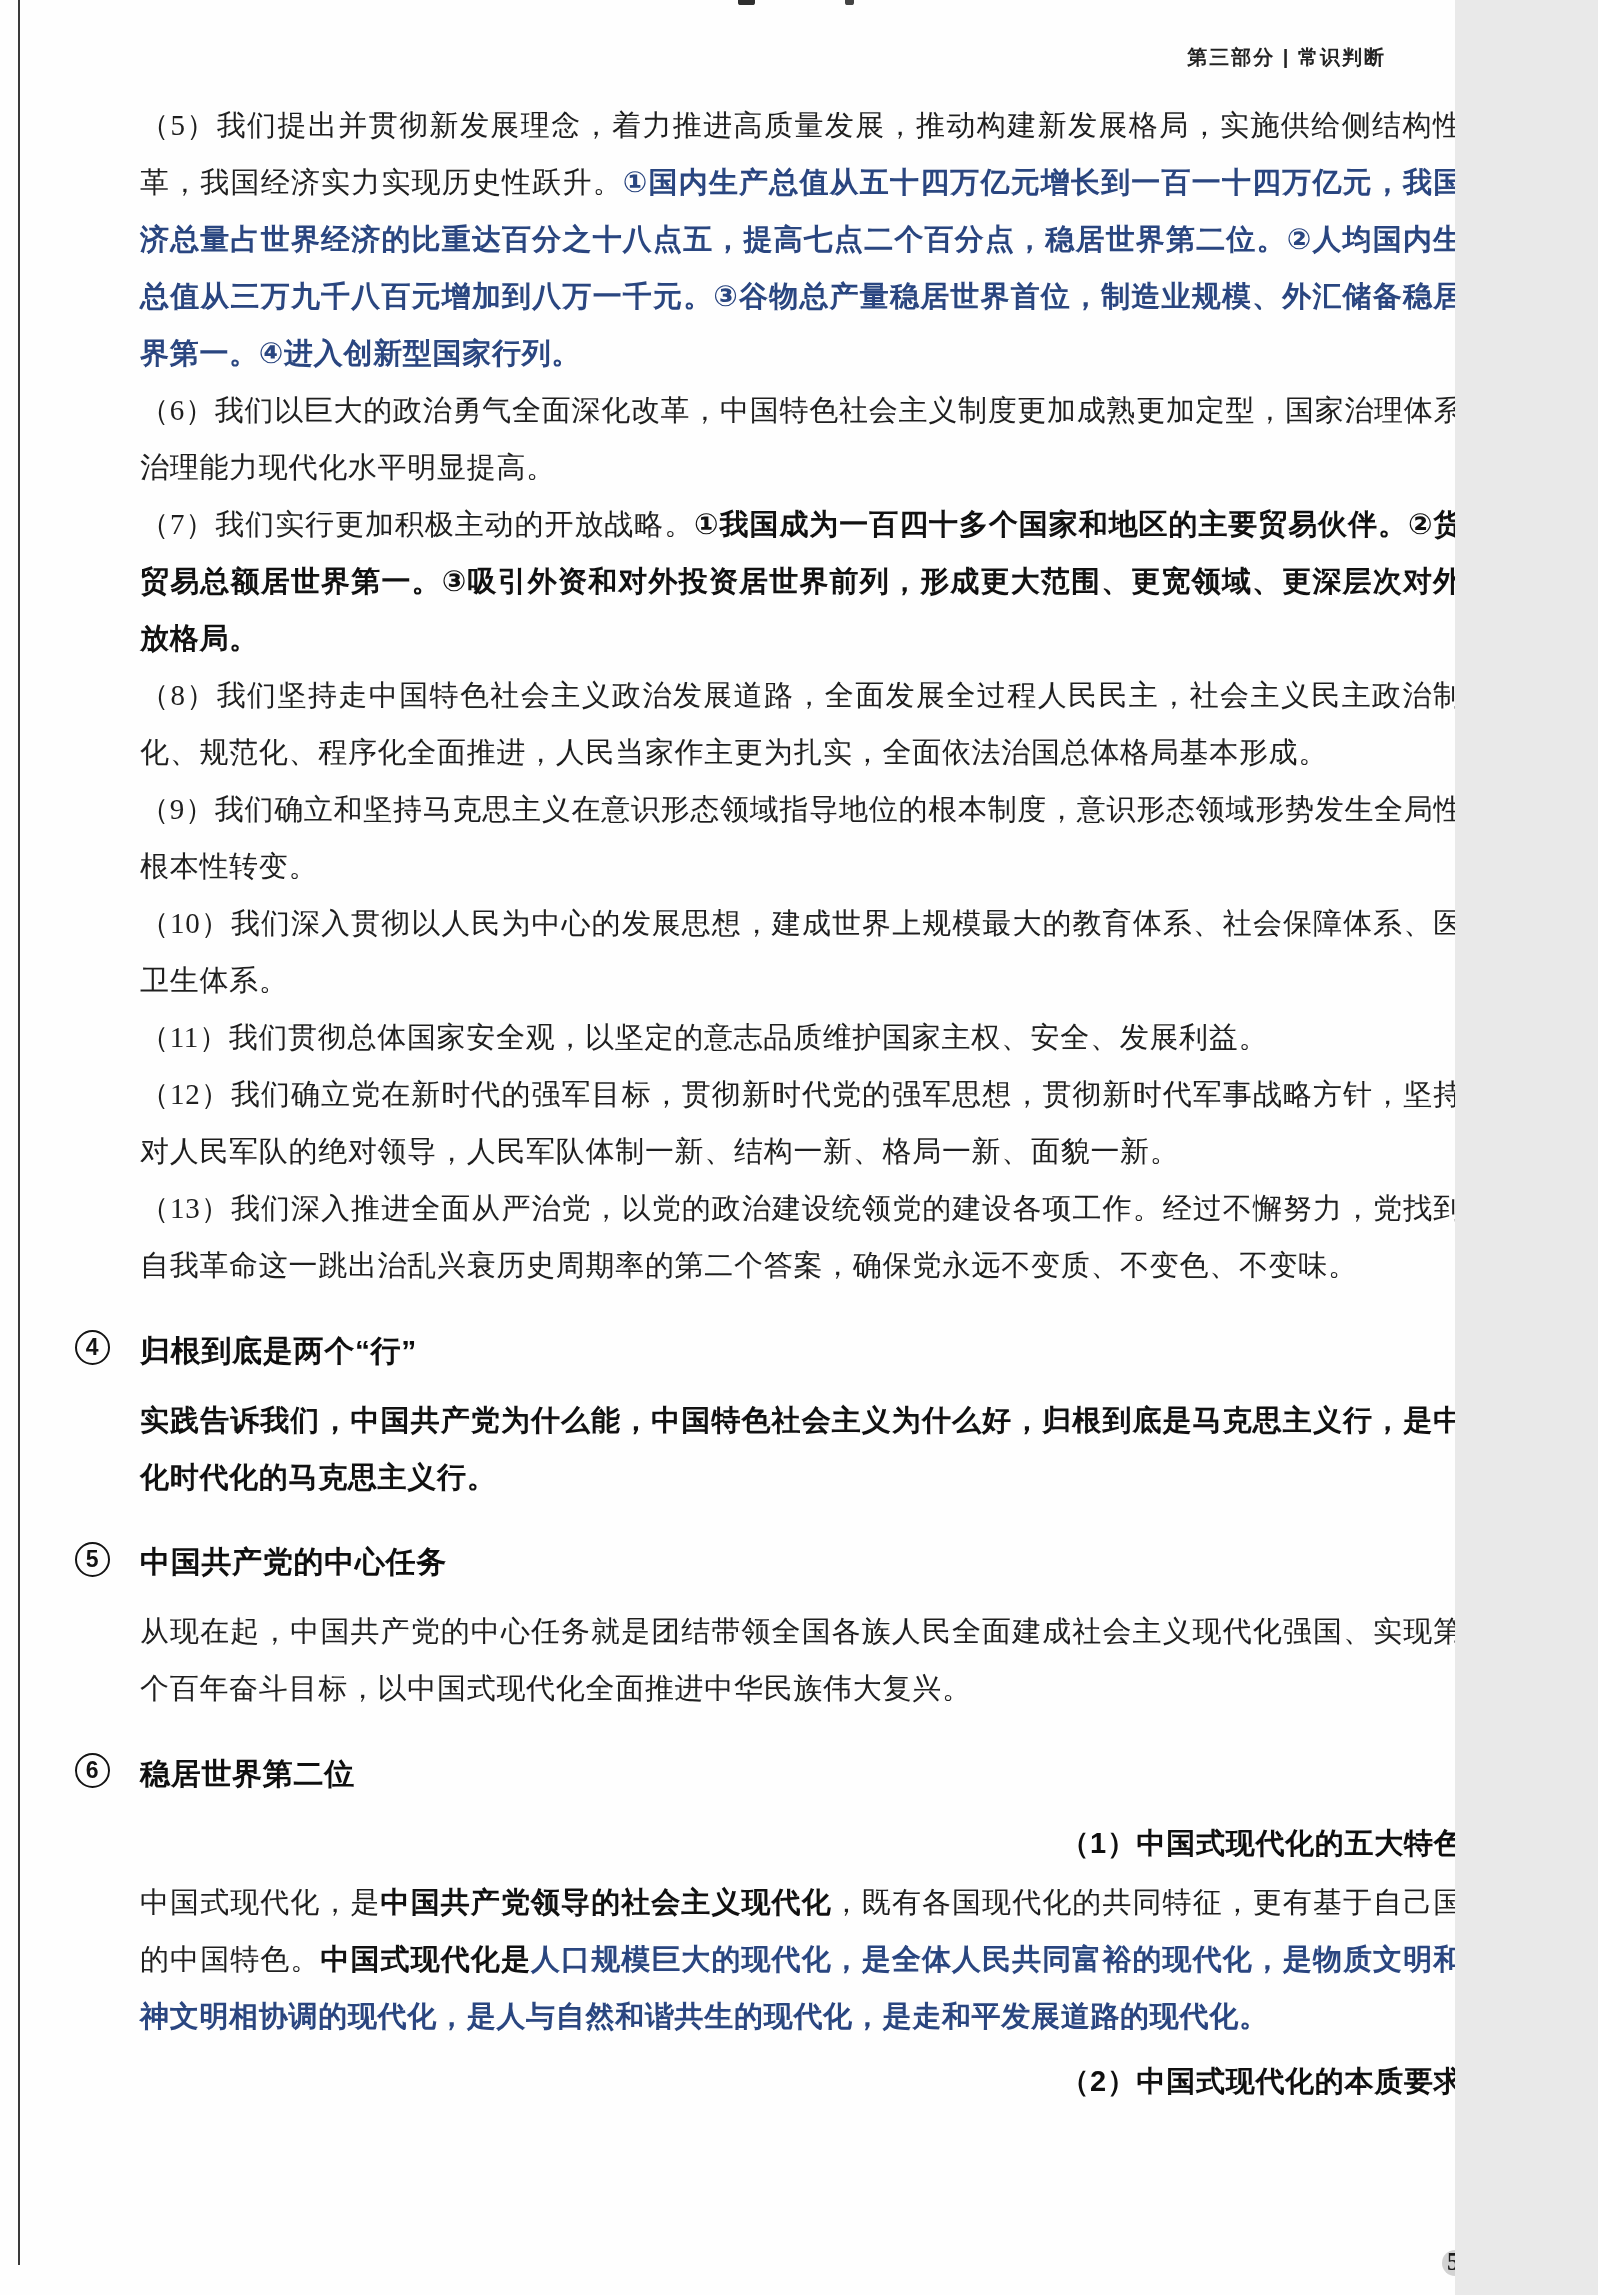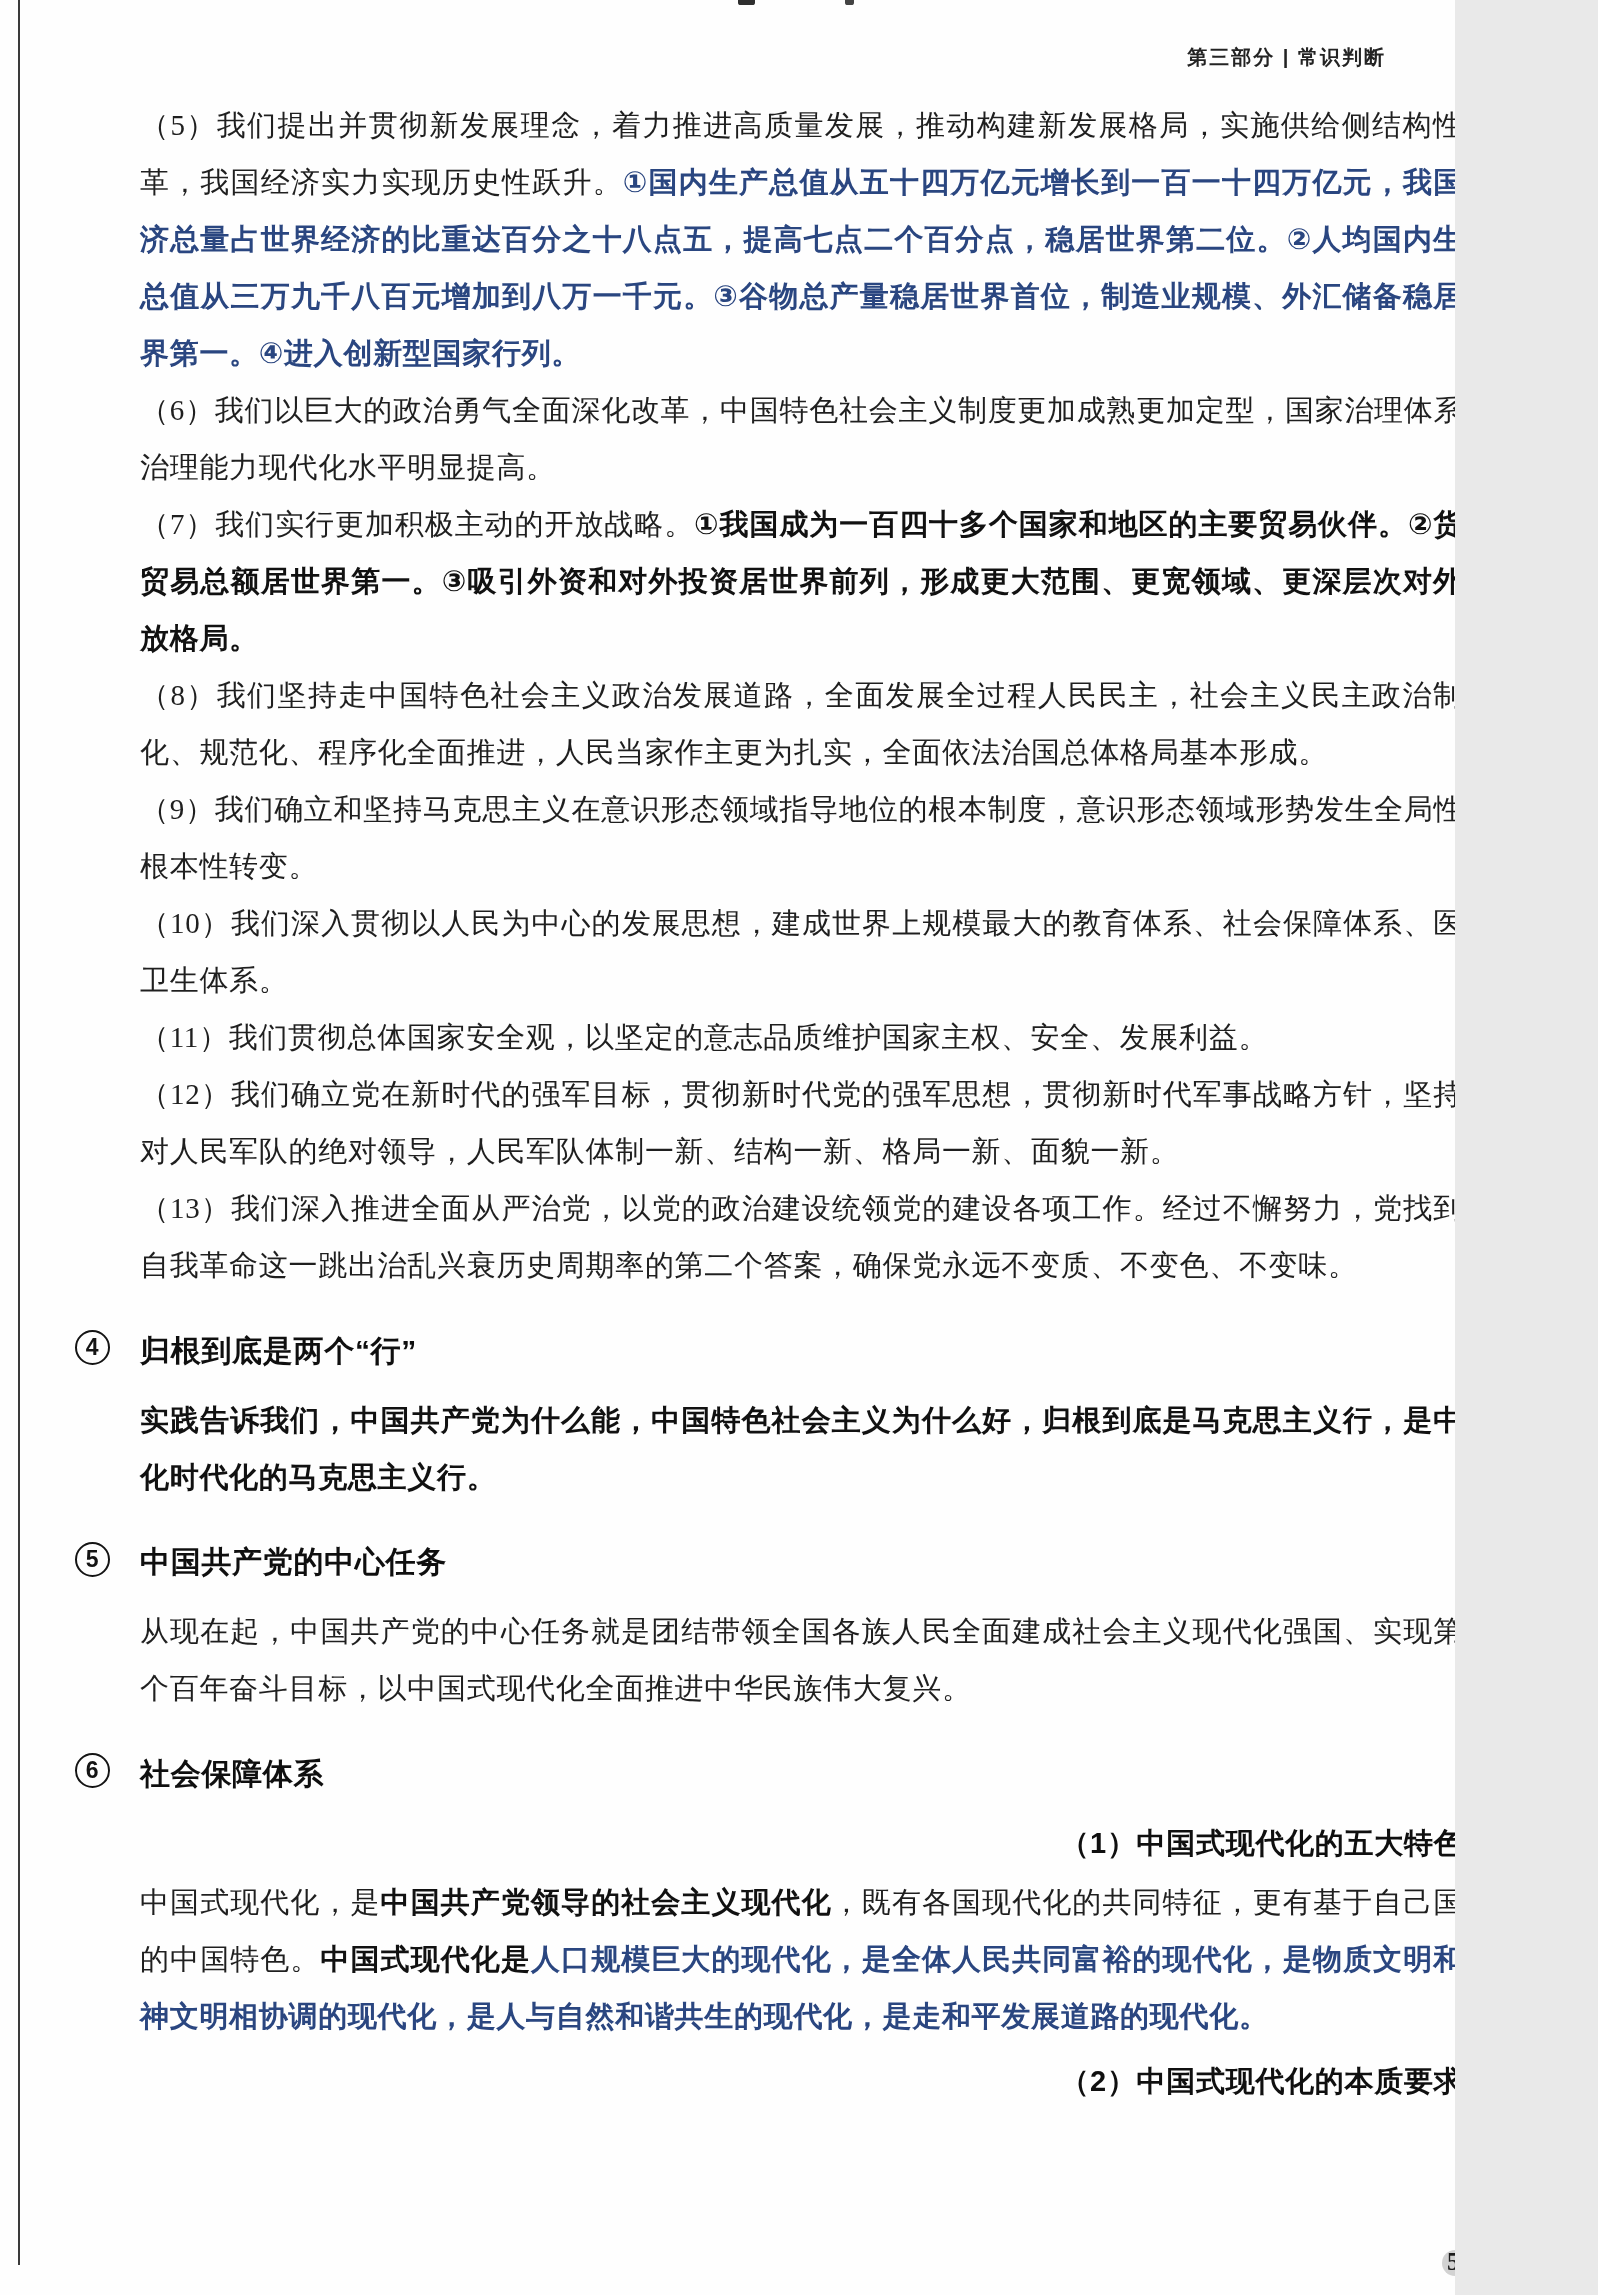--- a/index.html
+++ b/index.html
@@ -102,21 +102,21 @@
       <div class="section-head">
         <span class="cnum">5</span>
         <span>中国共产党的中心任务</span>
       </div>
       <p class="para"><span>从现在起，中国共产党的中心任务就是团结带领全国各族人民全面建成社会主义现代化强国、实现第二个百年奋斗目标，以中国式现代化全面推进中华民族伟大复兴。</span></p>
     </div>
 
     <div class="section">
       <div class="section-head">
         <span class="cnum">6</span>
-        <span>社会保障体系</span>
+        <span>稳居世界第二位</span>
       </div>
 
       <div class="sub-heading">（1）中国式现代化的五大特色。</div>
       <p class="para"><span>中国式现代化，是</span><span class="b">中国共产党领导的社会主义现代化</span><span>，既有各国现代化的共同特征，更有基于自己国情的中国特色。</span><span class="b">中国式现代化是</span><span class="bb">人口规模巨大的现代化，是全体人民共同富裕的现代化，是物质文明和精神文明相协调的现代化，是人与自然和谐共生的现代化，是走和平发展道路的现代化。</span></p>
 
       <div class="sub-heading">（2）中国式现代化的本质要求。</div>
     </div>
 
   </div>
 

